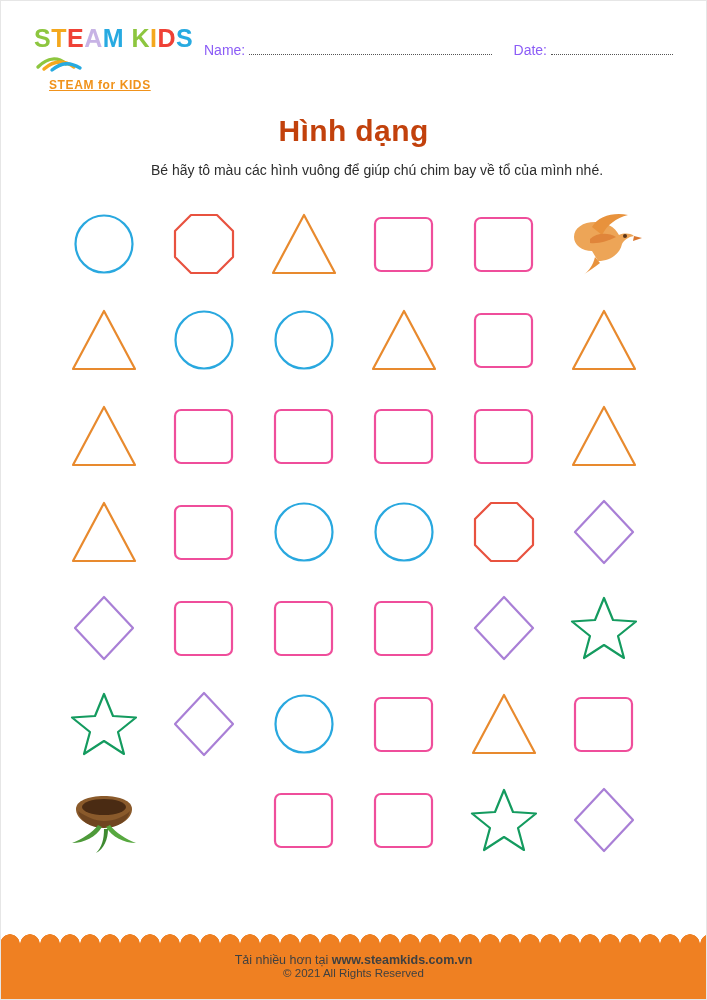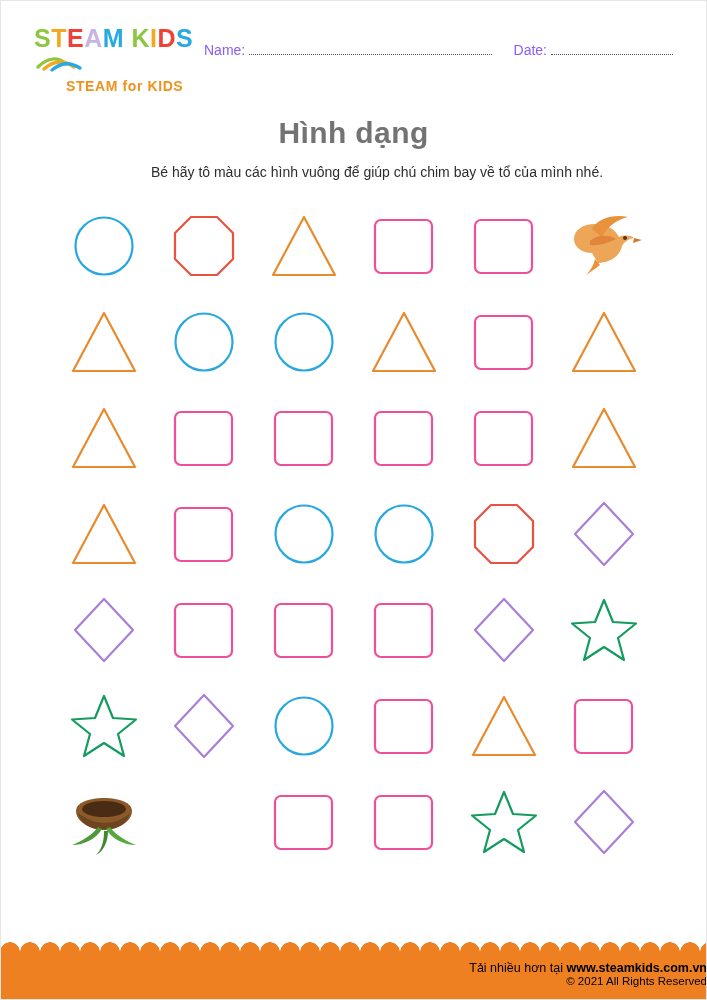--- a/index.html
+++ b/index.html
@@ -21,40 +21,40 @@
     display:flex;align-items:flex-start;
     padding:26px 34px 0 34px;
   }
   .logo{width:170px;flex:0 0 170px;}
   .logo-word{
     font-size:25px;font-weight:bold;letter-spacing:.5px;
     line-height:1;display:flex;
   }
   .logo-word span{display:inline-block;}
   .logo-sub{
-    font-size:14px;font-weight:bold;color:#f0921b;
-    letter-spacing:.6px;margin-top:7px;margin-left:32px;
+    font-size:12px;font-weight:bold;color:#f0921b;
+    letter-spacing:.6px;margin-top:7px;margin-left:15px;text-decoration:underline;
   }
   .logo-swoosh{margin-top:4px;margin-left:2px;}
   .name-date{
     flex:1;display:flex;align-items:baseline;
     padding-top:16px;font-size:14px;color:#8b5cf6;
   }
   .field-label{margin-right:4px;white-space:nowrap;}
   .dotline{
     border-bottom:1px dotted #555;
     height:12px;
   }
   .name-line{flex:1;margin-right:22px;}
   .date-line{width:122px;}
 
   
   .title{
     text-align:center;
-    font-size:30px;font-weight:bold;color:#737373;
+    font-size:30px;font-weight:bold;color:#c2410c;
     margin-top:22px;letter-spacing:.4px;
   }
   .subtitle{
     text-align:center;font-size:14px;color:#2d2d2d;
     margin-top:14px;
     padding-left:47px;
   }
 
   
   .grid{
@@ -72,22 +72,22 @@
   .footer-wrap{
     position:absolute;left:0;right:0;bottom:0;
   }
   .scallop{
     height:16px;width:100%;
     background:
       radial-gradient(circle at 10px 16px, #ef8022 9.5px, rgba(239,128,34,0) 10px) repeat-x;
     background-size:20px 16px;
   }
   .footer{
-    background:#ef8022;color:#000000;text-align:right;
-    padding:9px 0 13px 0;
+    background:#ef8022;color:#404040;text-align:center;
+    padding:9px 0 21px 0;
   }
   .footer-line1{font-size:12.5px;}
   .footer-line1 b{font-weight:bold;}
   .footer-line2{font-size:11.5px;}
   .edge{
     position:absolute;inset:0;border:1px solid #e6e6e6;pointer-events:none;
   }
 </style>
 </head>
 <body>

